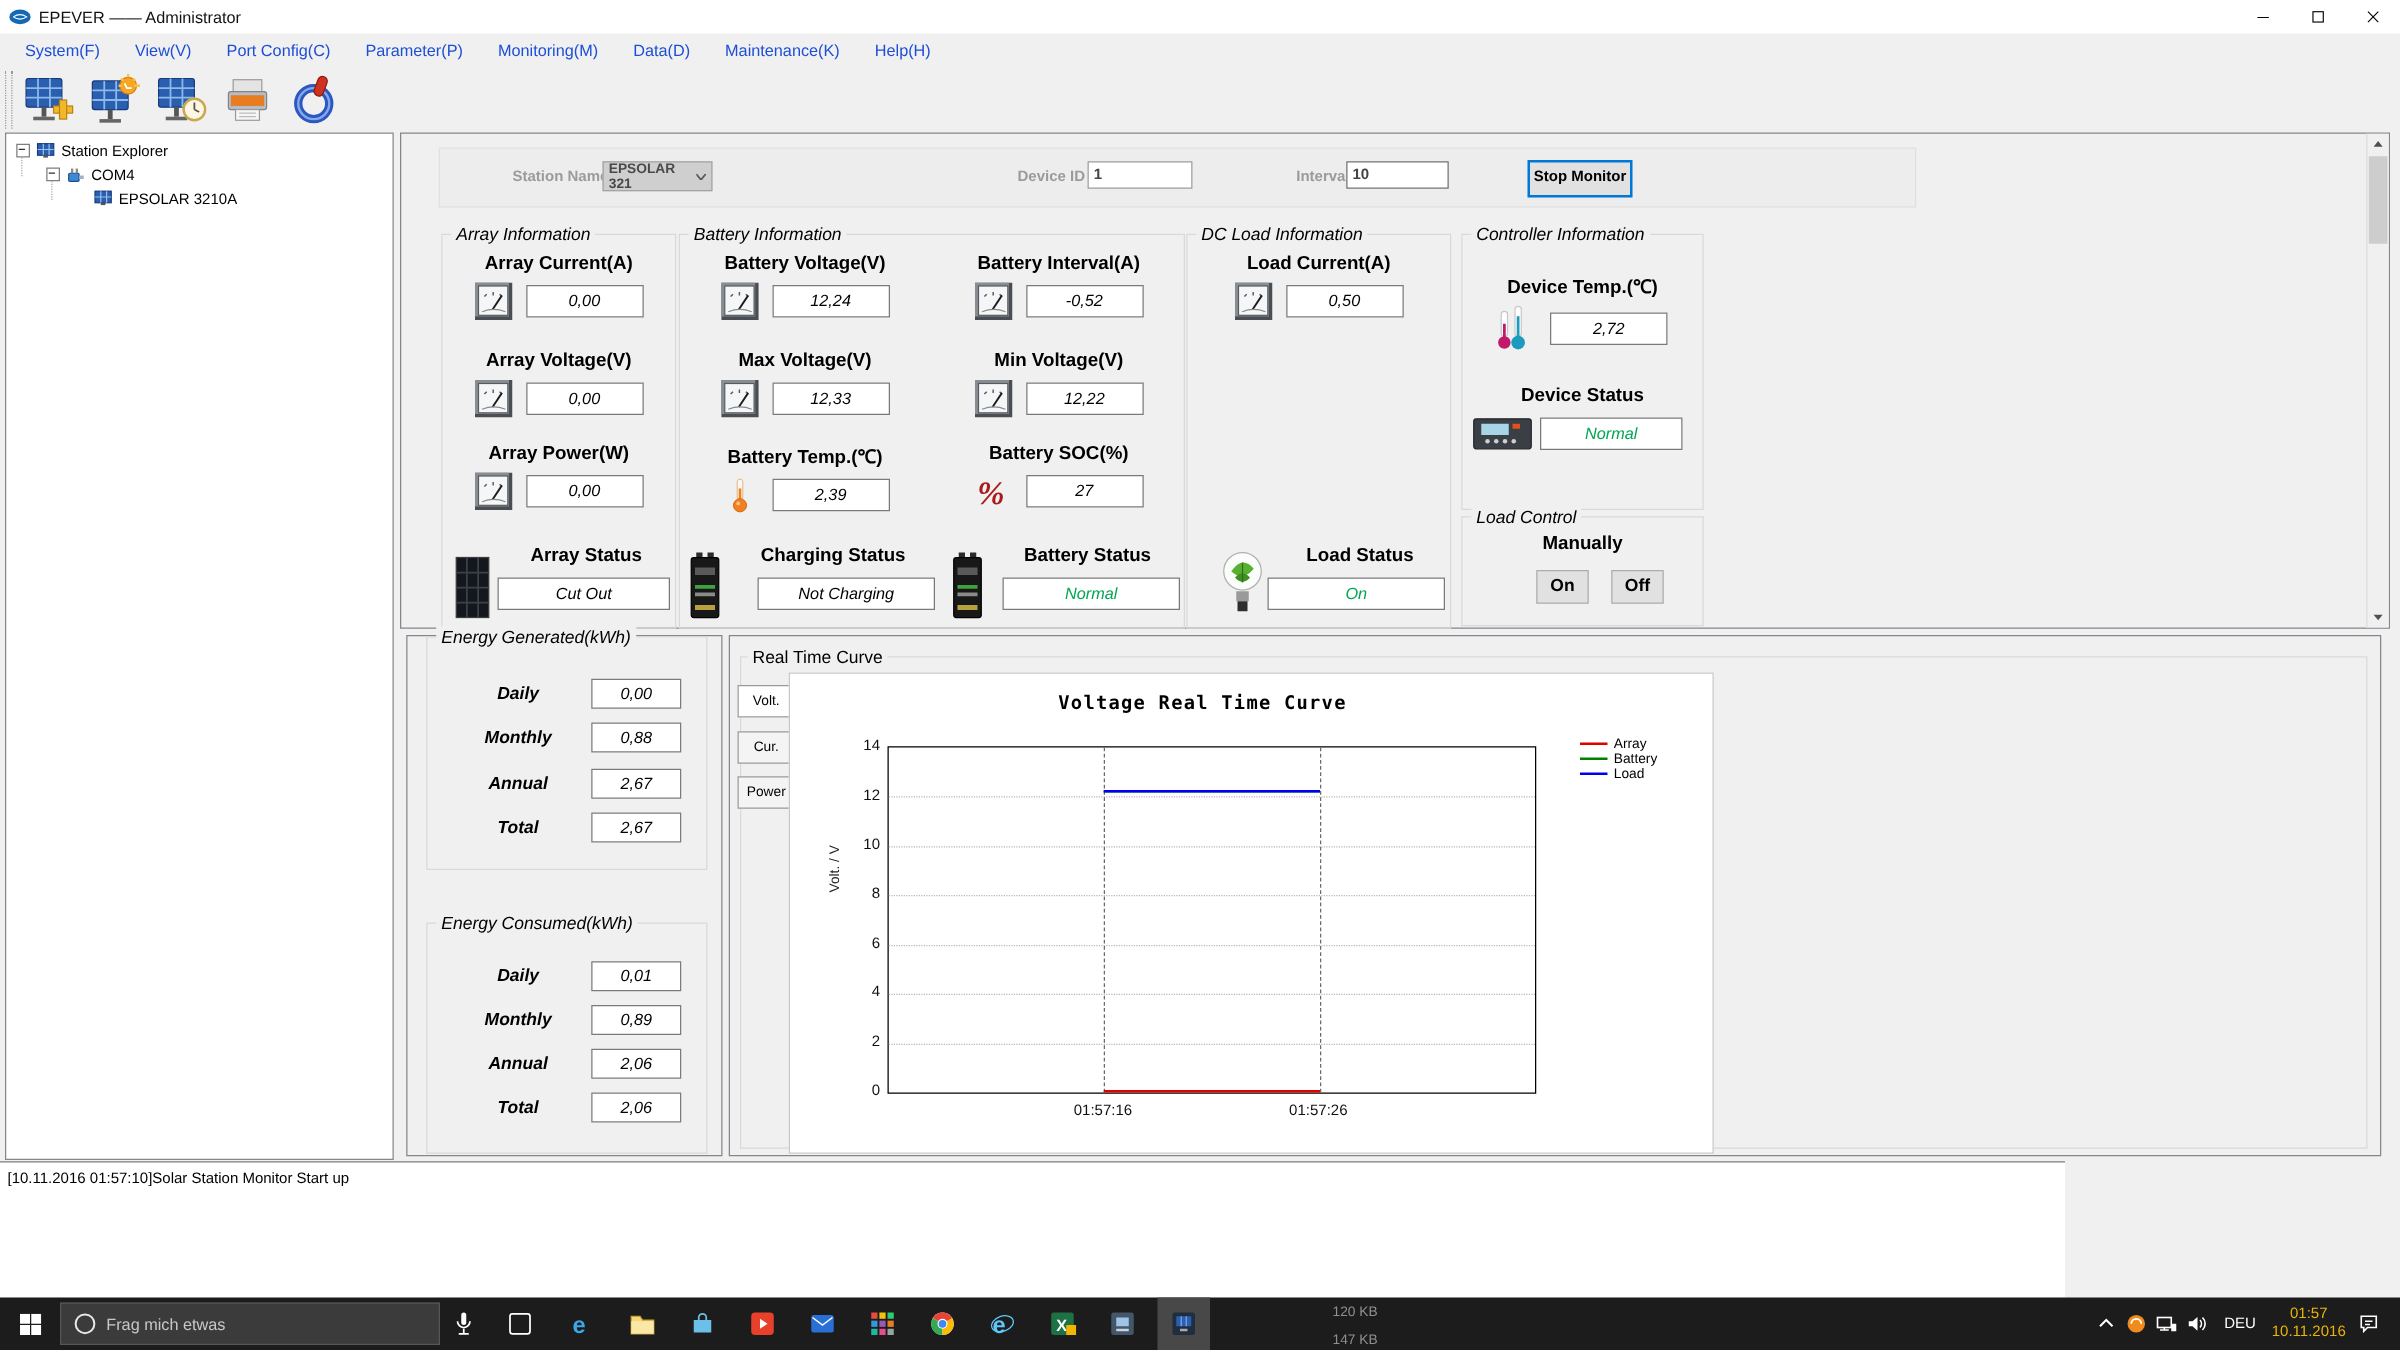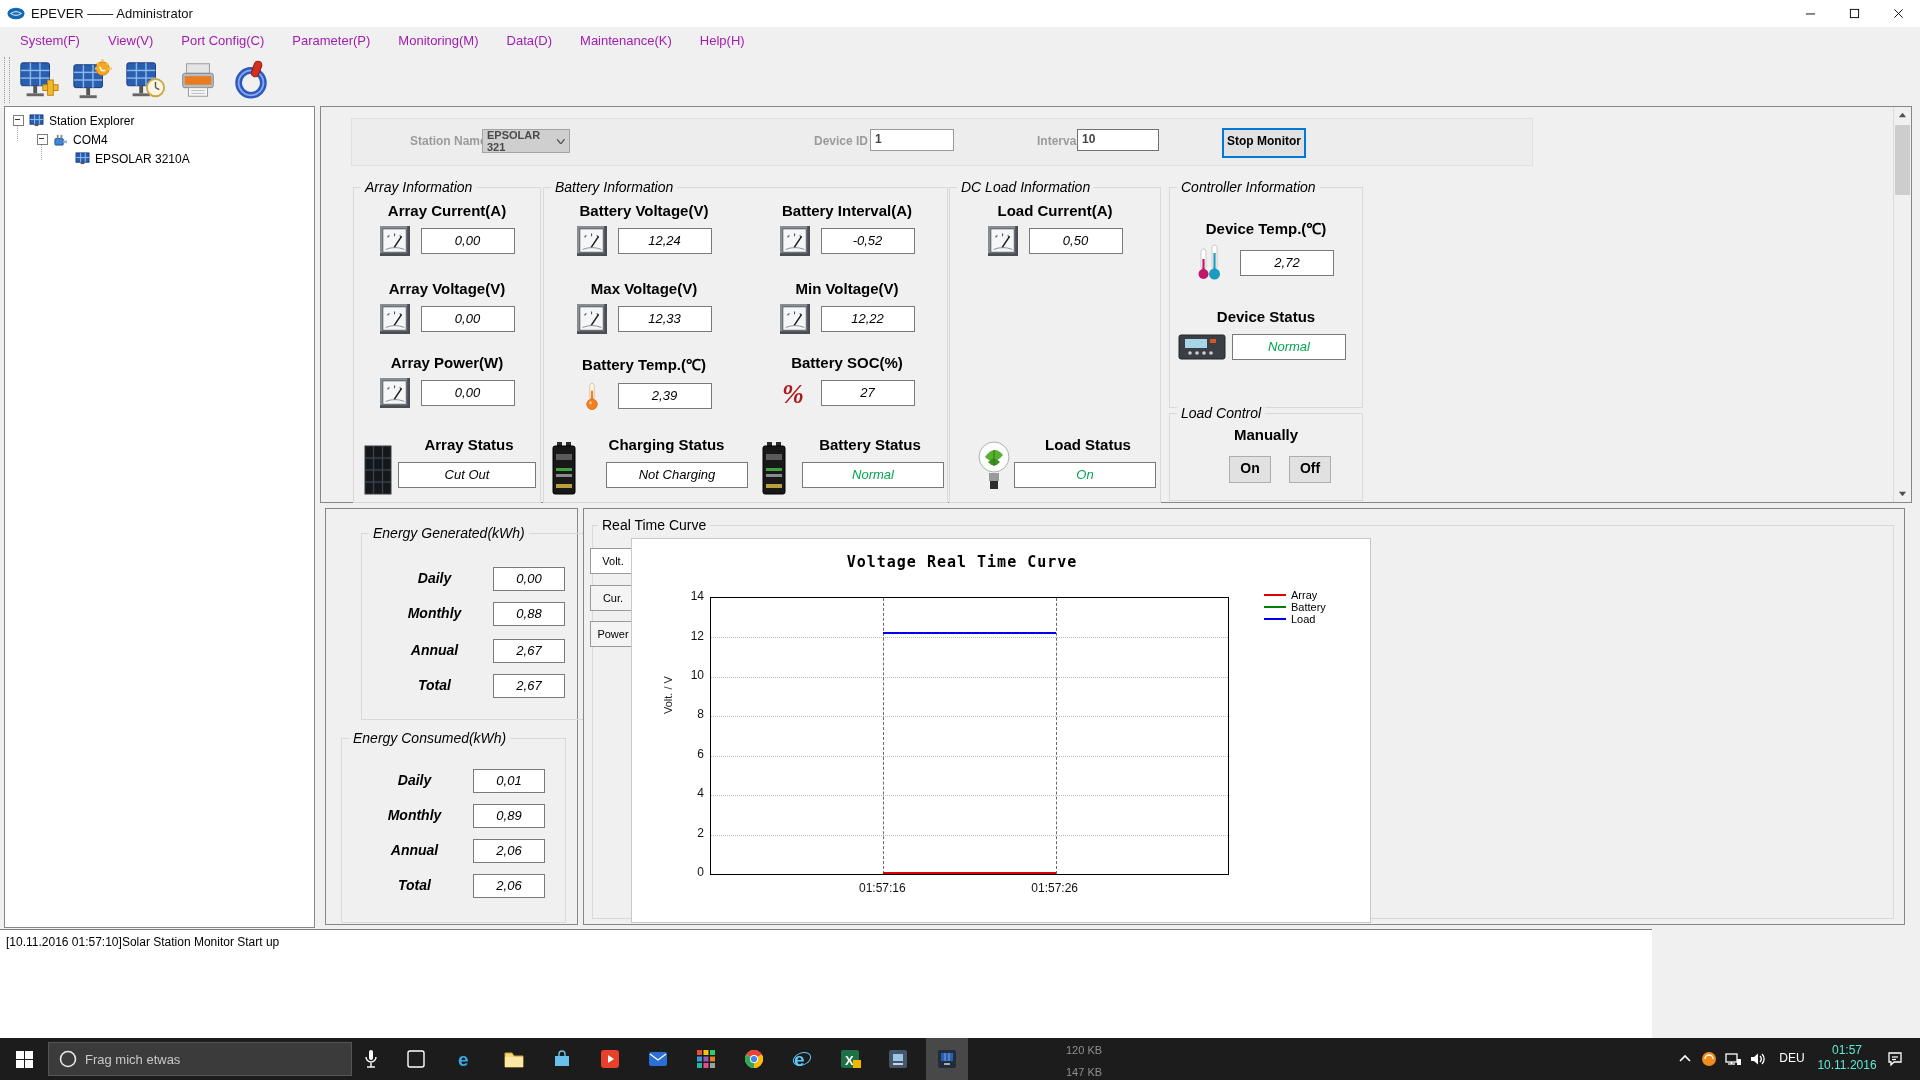--- a/index.html
+++ b/index.html
@@ -7,21 +7,21 @@
     font-family:"Liberation Sans",sans-serif;overflow:hidden;color:#000;}
   .abs{position:absolute;}
   
   #titlebar{left:0;top:0;width:1920px;height:27px;background:#ffffff;}
   #app-logo{left:7px;top:7px;width:18px;height:13px;}
   #app-title{left:31px;top:6px;font-size:13px;color:#111;}
   .winbtn{top:0;width:44px;height:27px;display:flex;align-items:center;justify-content:center;}
   .winbtn span{width:11px;height:11px;display:block;}
   
   #menubar{left:0;top:27px;width:1920px;height:26px;background:#f0f0f0;display:flex;align-items:center;padding-left:6px;box-sizing:border-box;}
-  .menu-item{font-size:13px;padding:4px 14px;color:#a21caf;}
+  .menu-item{font-size:13px;padding:4px 14px;color:#1d4ed8;}
   
   #toolbar{left:0;top:53px;width:1920px;height:53px;background:#f0f0f0;display:flex;align-items:center;}
   #toolbar-grip{width:4px;height:46px;border-left:1px dotted #9a9a9a;border-right:1px dotted #9a9a9a;margin:0 6px 0 4px;}
   .tool-btn{width:46px;height:46px;margin-right:7px;display:flex;align-items:center;justify-content:center;}
   .tool-btn span{width:42px;height:42px;display:block;}
   
   #tree{left:4px;top:106px;width:311px;height:822px;background:#fff;border:1px solid #83878b;box-sizing:border-box;}
   .tree-row{position:absolute;height:17px;display:flex;align-items:center;font-size:12px;}
   .expander{width:9px;height:9px;border:1px solid #7e7e7e;background:#fff;position:relative;margin-right:5px;}
   .expander::after{content:"";position:absolute;left:1px;top:3px;width:5px;height:1px;background:#333;}
@@ -84,21 +84,21 @@
   #start-btn span{width:17px;height:17px;display:block;}
   #searchbox{position:absolute;left:48px;top:4px;width:304px;height:34px;background:#3b3b3b;border:1px solid #565656;display:flex;align-items:center;box-sizing:border-box;}
   #cortana{width:18px;height:18px;margin:0 8px 0 10px;display:inline-block;}
   #search-text{font-size:13px;color:#c8c8c8;}
   .tb-ico{position:absolute;top:8px;width:26px;height:26px;display:flex;align-items:center;justify-content:center;}
   .tb-ico span{width:22px;height:22px;display:block;}
   #active-hl{position:absolute;left:926px;top:0;width:42px;height:42px;background:#484848;}
   .overlay-kb{position:absolute;font-size:11px;color:#8f8f8f;}
   .tray-ico{position:absolute;top:12px;width:18px;height:18px;}
   #tray-lang{position:absolute;left:1772px;top:13px;width:40px;font-size:12px;color:#fff;text-align:center;}
-  #tray-clock{position:absolute;left:1816px;top:5px;width:62px;color:#5eead4;font-size:12px;text-align:center;line-height:15px;}
+  #tray-clock{position:absolute;left:1816px;top:5px;width:62px;color:#eab308;font-size:12px;text-align:center;line-height:15px;}
   #tray-action{position:absolute;left:1886px;top:12px;width:18px;height:18px;}
   svg{width:100%;height:100%;display:block;}
 </style>
 </head>
 <body>
 
 <div id="stage">
 
   <div class="abs" id="titlebar">
     <span class="abs" id="app-logo">
@@ -572,21 +572,21 @@
           <span>
             <svg viewBox="0 0 10 10">
               <path d="M1 3 L5 8 L9 3 z" fill="#505050"></path>
             </svg>
           </span>
         </div>
     </div>
   </div>
 
   <div class="abs" id="energy">
-    <div class="gbox" style="left:15px;top:24px;width:223px;height:185px;margin-left:20px;">
+    <div class="gbox" style="left:15px;top:0;width:223px;height:185px;">
       <span class="gtitle">Energy Generated(kWh)</span>
       <div class="erow" style="left:0;top:33px;width:223px;">
         <span class="elabel">Daily</span>
         <span class="ebox">0,00</span>
       </div>
       <div class="erow" style="left:0;top:68px;width:223px;">
         <span class="elabel">Monthly</span>
         <span class="ebox">0,88</span>
       </div>
       <div class="erow" style="left:0;top:105px;width:223px;">

